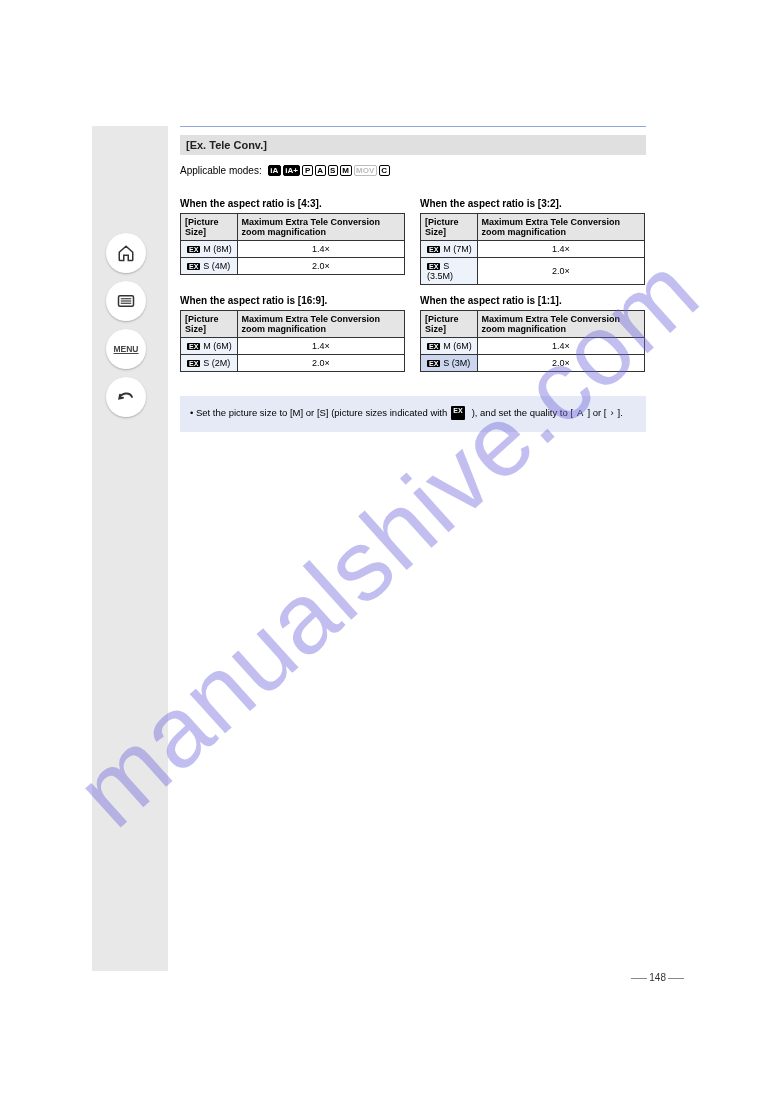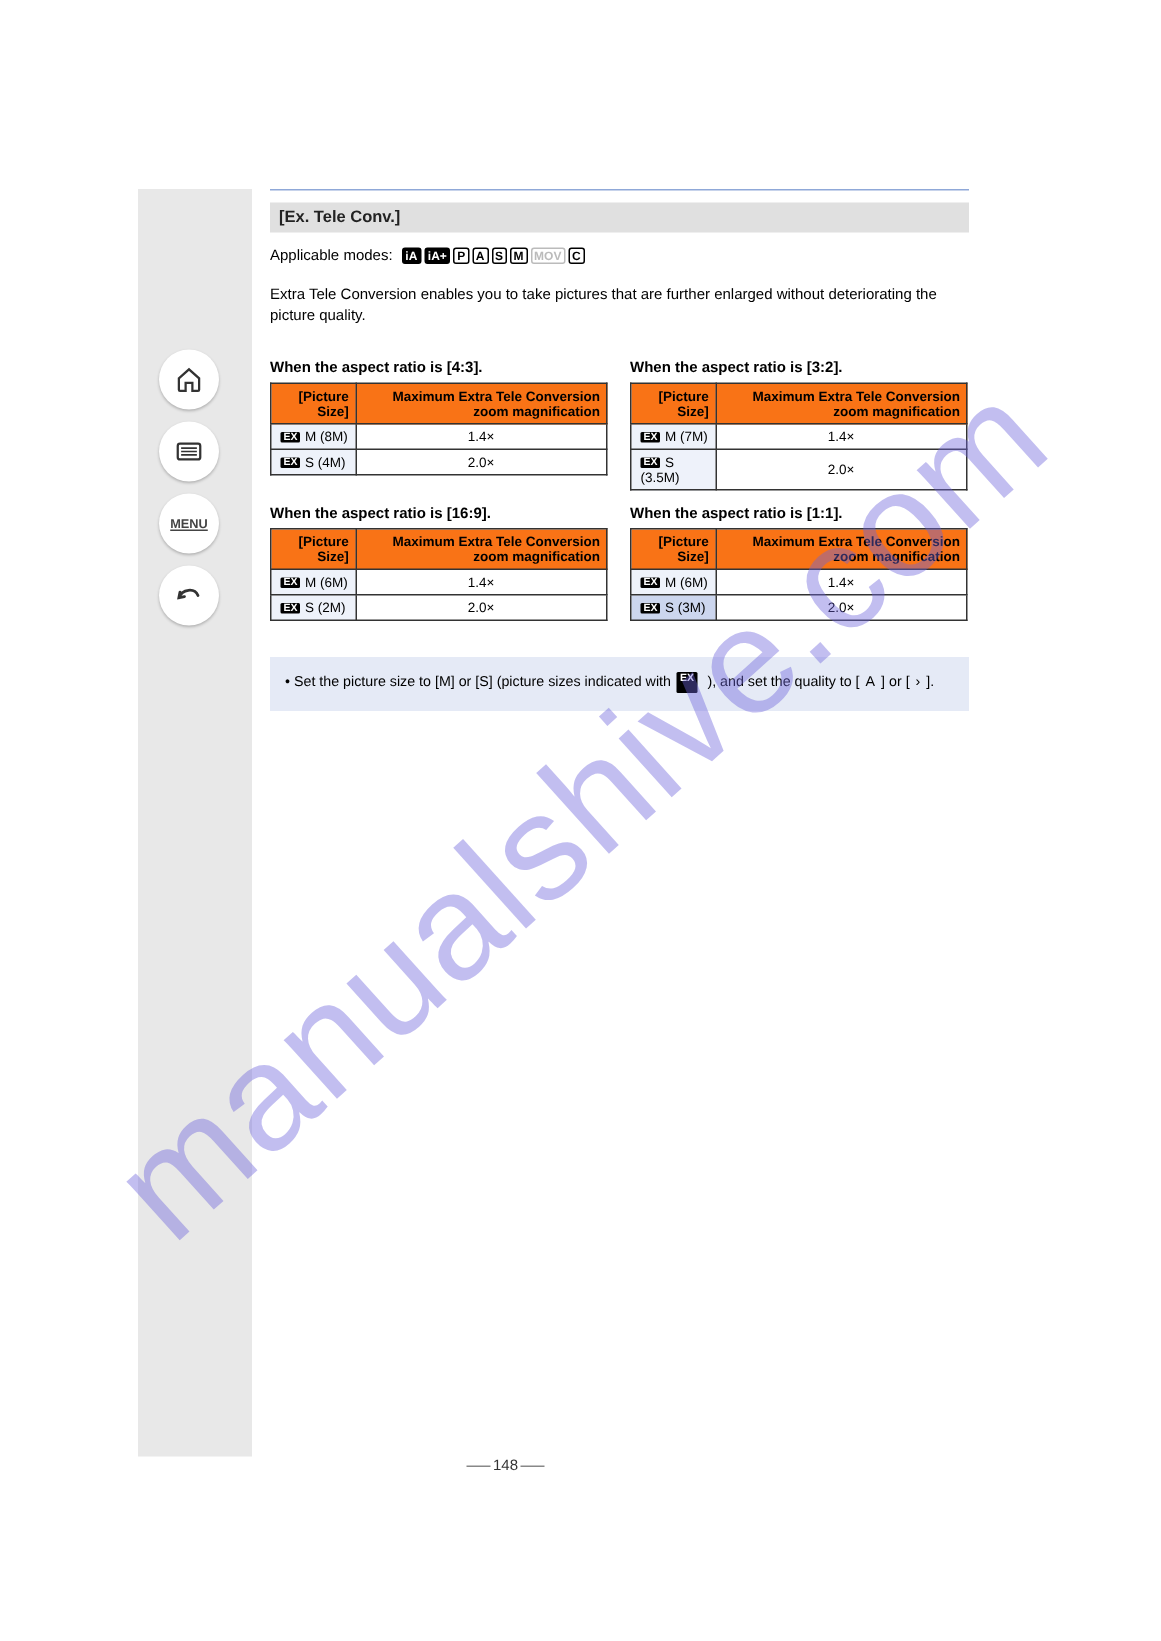--- a/index.html
+++ b/index.html
@@ -151,25 +151,25 @@
     display: flex;
     gap: 14px;
     margin-bottom: 2px;
   }
   table.size-table {
     border-collapse: collapse;
     width: 225px;
     font-size: 9px;
   }
   table.size-table th {
-    background: #f97316;
+    background: #e5e5e5;
     border: 1px solid #333;
     padding: 3px 4px;
     font-weight: bold;
-    text-align: right;
+    text-align: left;
   }
   table.size-table td {
     border: 1px solid #333;
     padding: 3px 4px;
     text-align: center;
   }
   table.size-table td.setting-cell {
     background: #eef2fa;
     text-align: left;
     padding-left: 6px;
@@ -191,24 +191,24 @@
   .note-box {
     background: #e5eaf6;
     padding: 10px 10px;
     font-size: 9.5px;
     line-height: 1.5;
     margin-top: 24px;
   }
   .note-box .bullet { display: flex; gap: 4px; margin-bottom: 2px; }
   .page-num {
     position: absolute;
-    left: 0;
+    left: 12px;
     width: 674px;
     top: 972px;
-    text-align: center;
+    text-align: right;
     font-size: 10px;
     color: #333;
   }
   .page-num::before, .page-num::after {
     content: "";
     display: inline-block;
     width: 16px;
     border-top: 1px solid #888;
     vertical-align: middle;
     margin: 0 2px;
@@ -256,21 +256,20 @@
       <span class="mode-icon filled">iA+</span>
       <span class="mode-icon">P</span>
       <span class="mode-icon">A</span>
       <span class="mode-icon">S</span>
       <span class="mode-icon">M</span>
       <span class="mode-icon gray">MOV</span>
       <span class="mode-icon">C</span>
     </span>
   </div>
 
-  <div class="para">Extra Tele Conversion enables you to take pictures that are further enlarged without deteriorating the picture quality.</div>
 
 
   
   <div class="tables-row" style="margin-top:6px;">
     <div style="flex:1">
       <div class="aspect-row">When the aspect ratio is [4:3].</div>
       <table class="size-table">
         <tbody>
             <tr>
           <th>[Picture Size]</th>

